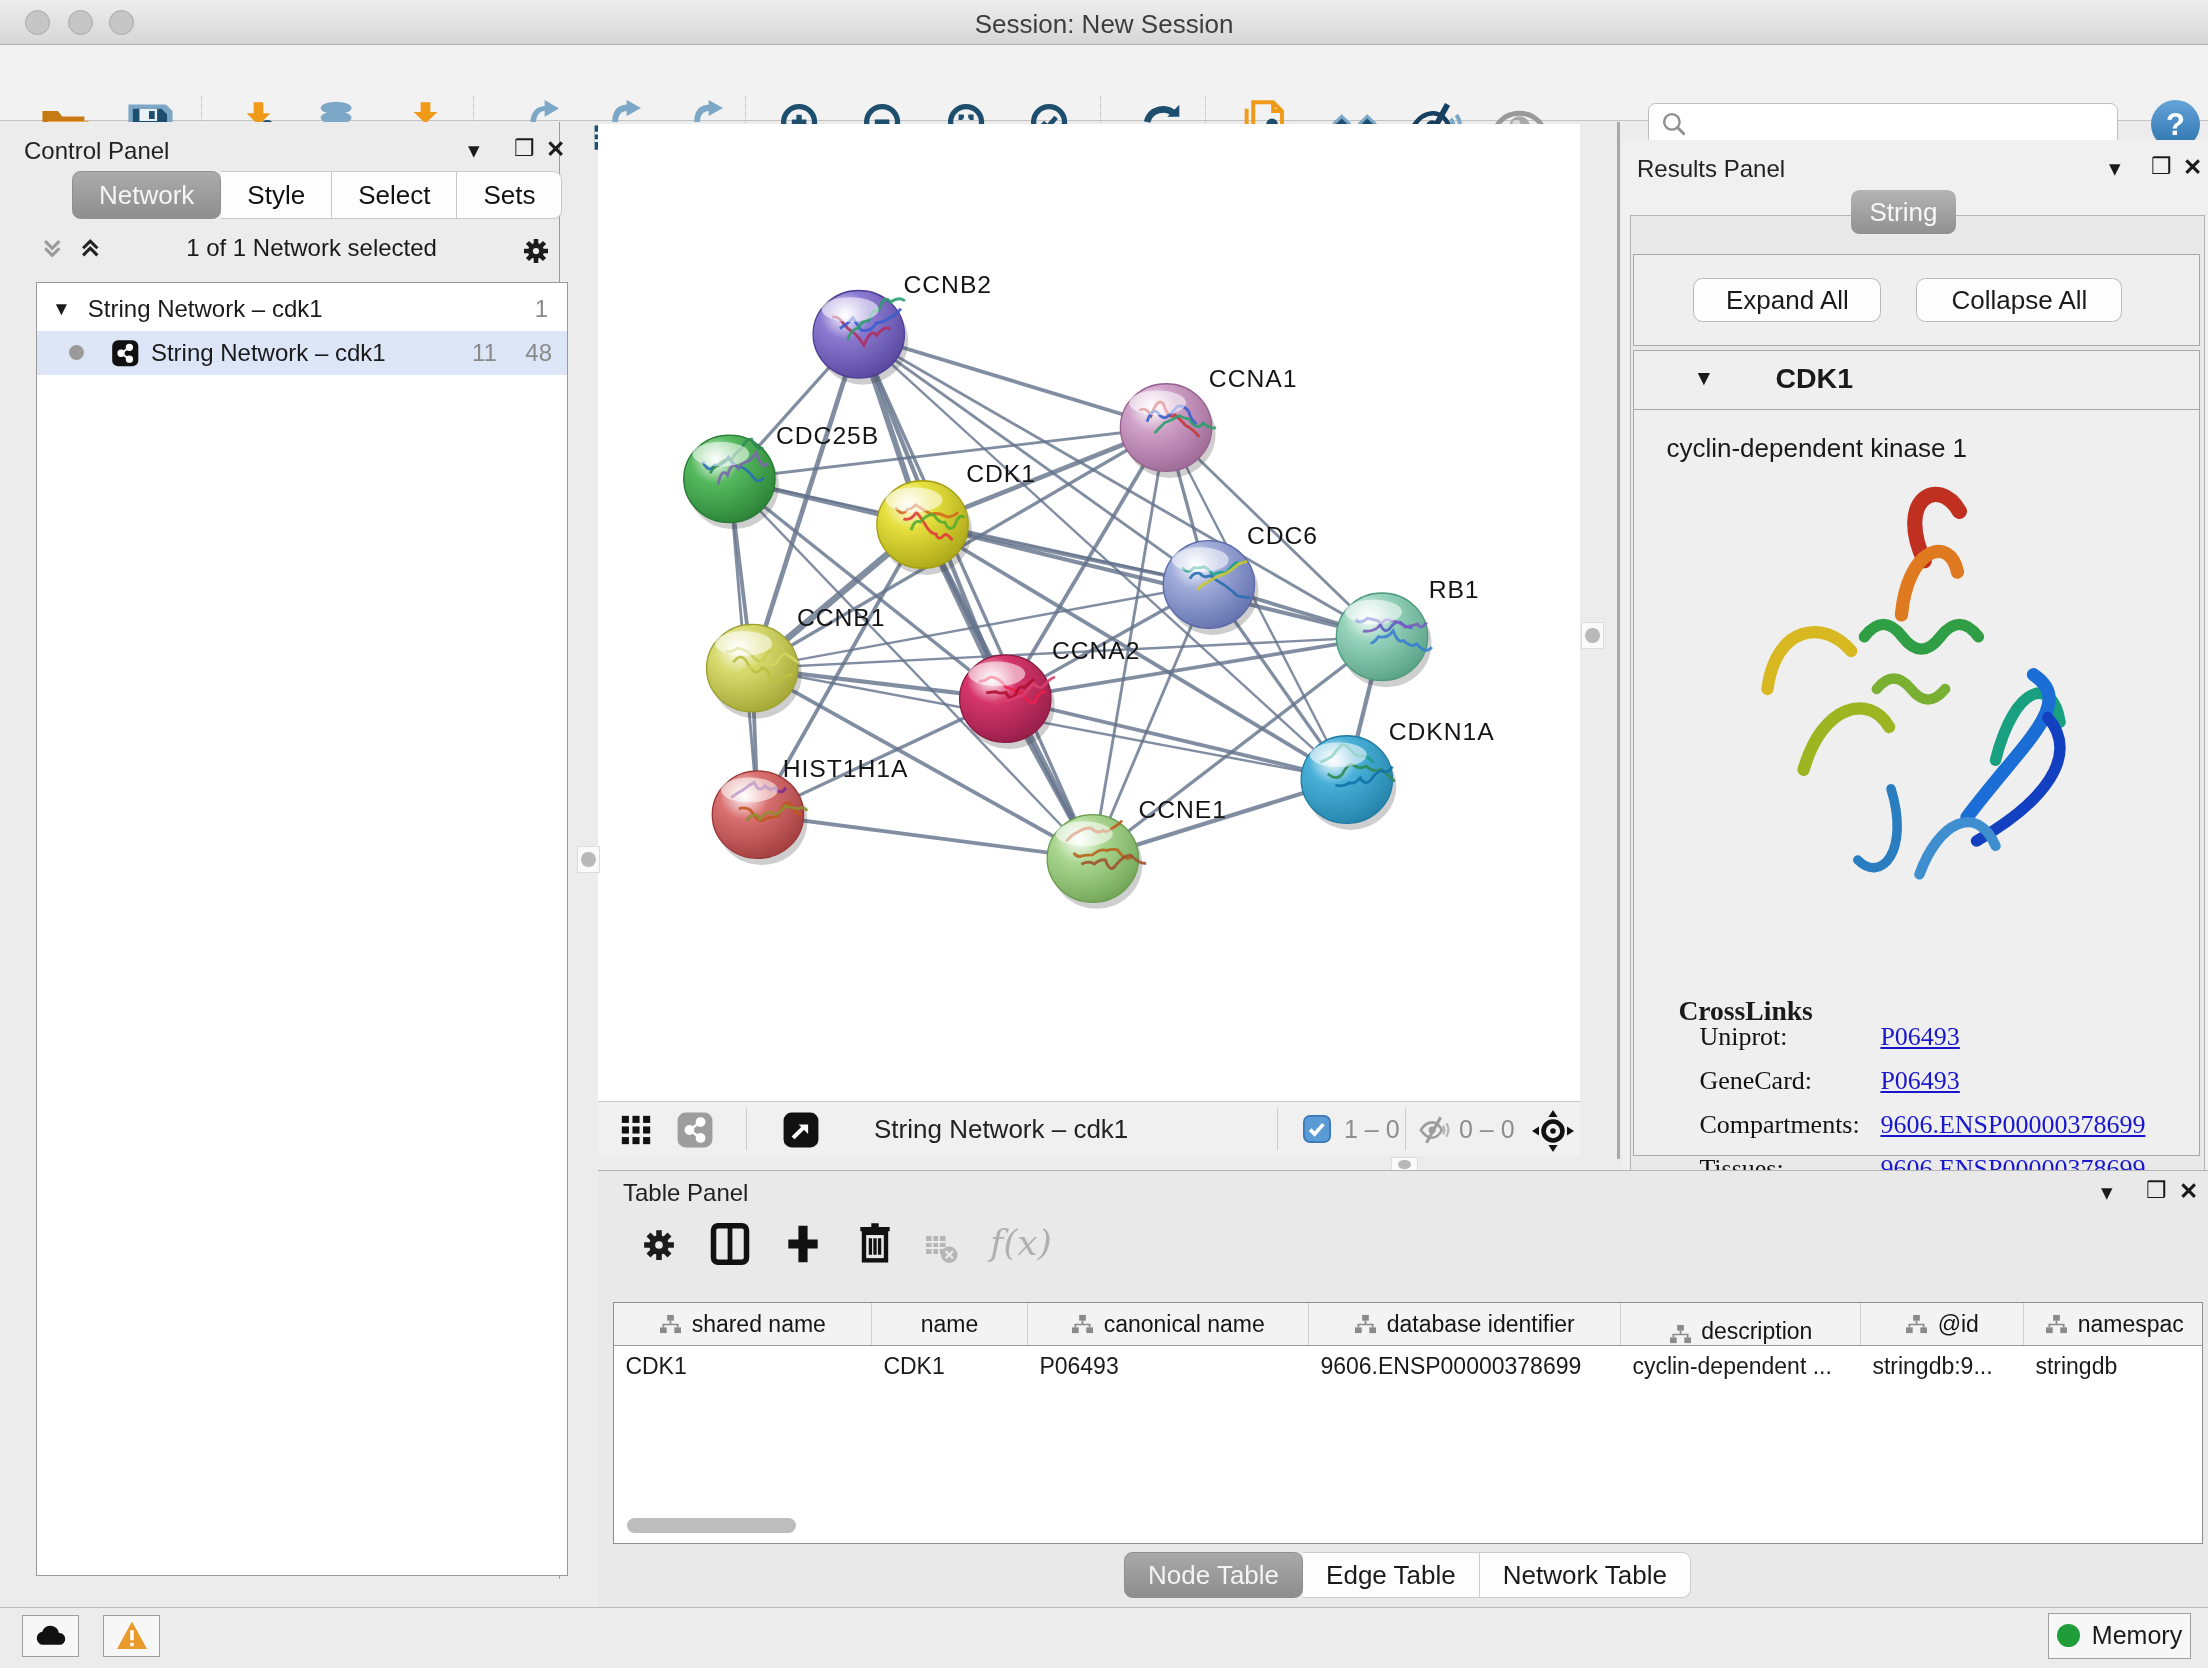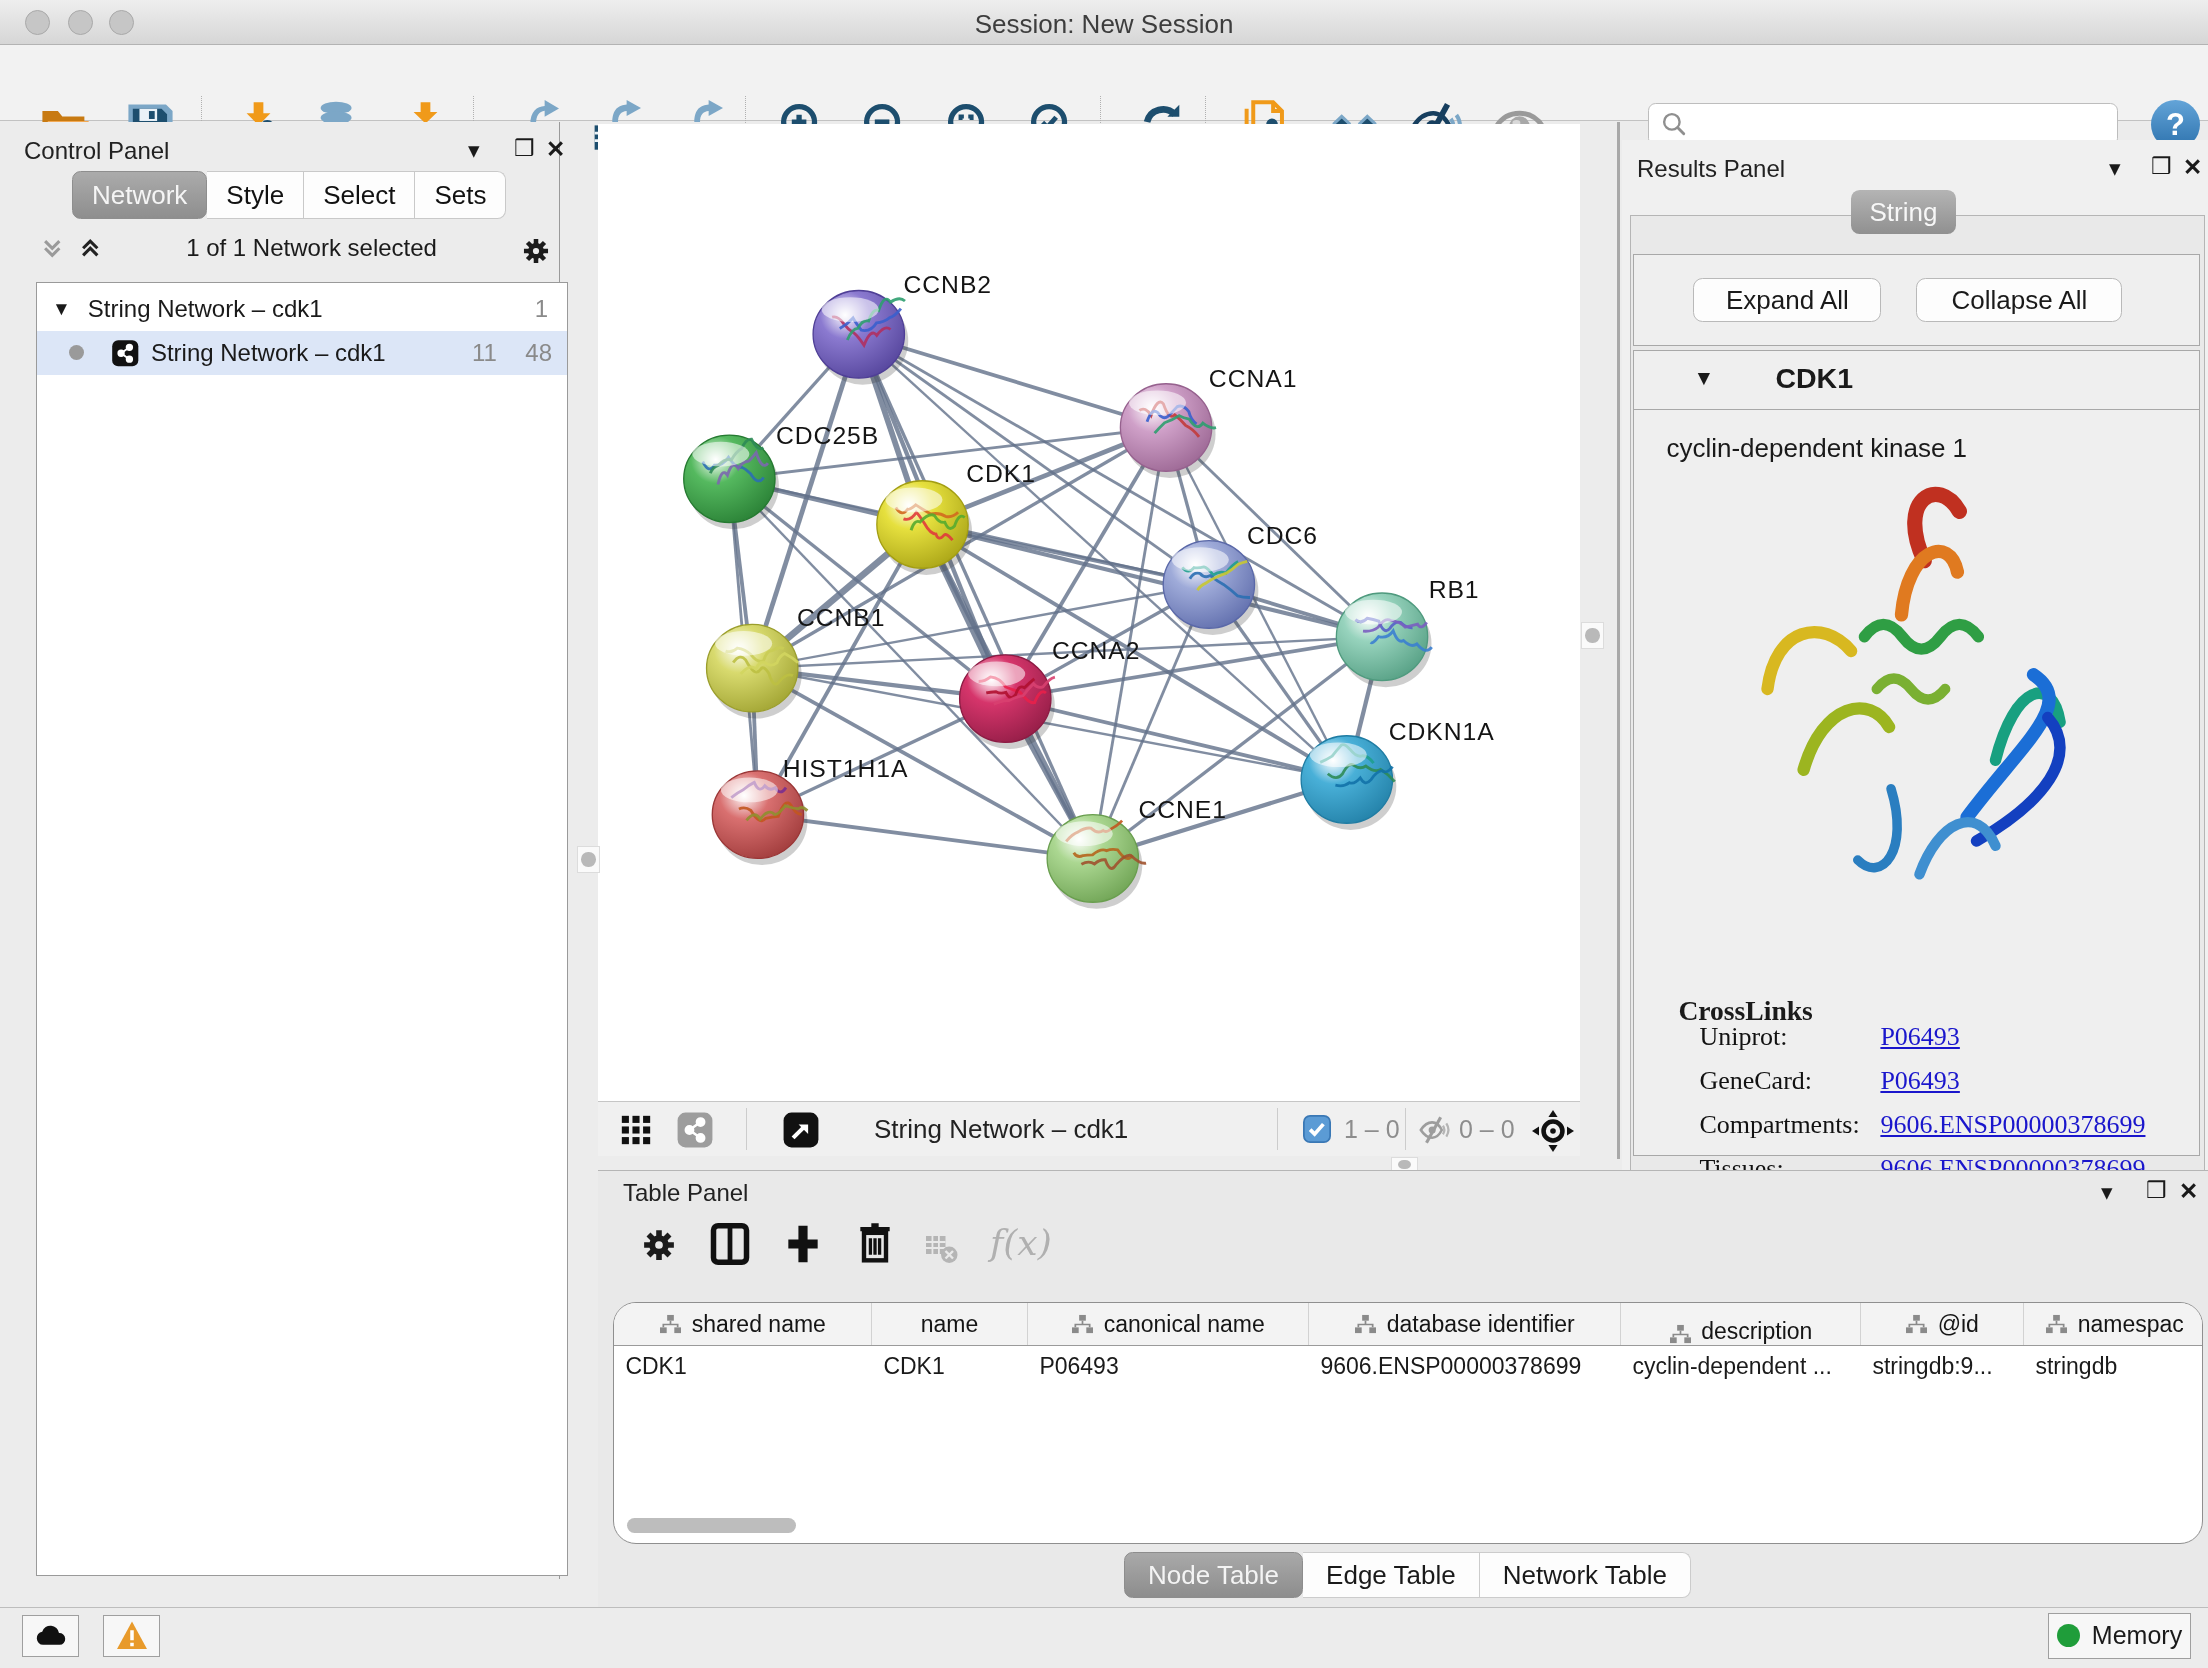--- a/index.html
+++ b/index.html
@@ -17,21 +17,21 @@
   .toolbar{left:0;top:45px;width:2208px;height:75px;background:#f2f2f2;
     border-bottom:1.9px solid #c2c2c2;}
   .tbicon{top:53px;width:53px;height:57px;}
   .tbsep{top:51px;height:61px;border-left:1.9px dotted #b0b0b0;width:0;}
   .searchbox{left:1648px;top:58px;width:470px;height:43px;background:#fff;
     border:1.9px solid #bdbdbd;border-radius:7.6px;display:flex;align-items:center;padding-left:11.4px;box-sizing:border-box;}
   
   .panel-title{font-size:24px;color:#222;}
   .pbtn{font-size:23px;color:#1a1a1a;}
   .tabgroup{display:flex;}
-  .tab{height:46px;line-height:46px;padding:0 19px;font-size:26px;background:#fdfdfd;
+  .tab{height:46px;line-height:46px;padding:0 26px;font-size:26px;background:#fdfdfd;
     border:1px solid #c9c9c9;border-left:none;color:#111;}
   .tab:first-child{border-left:1px solid #c9c9c9;border-radius:8.6px 0 0 8.6px;}
   .tab:last-child{border-radius:0 8.6px 8.6px 0;}
   .tab.active{background:linear-gradient(#ababab,#8e8e8e);color:#f5f5f5;
     border-color:#8e8e8e;border-radius:8.6px;}
   
   .ctl-list{left:36px;top:282px;width:530px;height:1294px;background:#fff;
     border:1.9px solid #9a9a9a;}
   .treerow{height:44px;display:flex;align-items:center;font-size:24px;}
   .treerow.selected{background:#dce6f7;}
@@ -670,21 +670,21 @@
   <svg class="abs" style="left:325px;top:59px;" width="36" height="36" viewBox="0 0 24 24">
       <rect x="2" y="4" width="13" height="12" fill="#b5b5b5"></rect>
       <g stroke="#e9e9e9" stroke-width="1.2">
         <path d="M2 8h13M2 12h13M6.3 4v12M10.6 4v12"></path>
       </g>
       <circle cx="17.5" cy="16.5" r="5.5" fill="#b5b5b5"></circle>
       <path d="M15 14l5 5M20 14l-5 5" stroke="#e9e9e9" stroke-width="1.6"></path>
     </svg>
   <div class="abs" style="left:392px;top:51px;font-size:36px;color:#b0b0b0;font-family:'DejaVu Serif',serif;font-style:italic;">f(x)</div>
 
-  <div class="tablebox abs" style="left:15px;top:131px;border-radius:23px;">
+  <div class="tablebox abs" style="left:15px;top:131px;">
     <div class="thead" id="table-head">
         <div class="th" style="width: 258px; flex: 0 0 258px;">
           <svg width="23" height="21" viewBox="0 0 24 22">
             <g fill="#8a8a8a">
               <rect x="8.5" y="1" width="7" height="6"></rect>
               <rect x="1" y="14" width="7" height="6"></rect>
               <rect x="16" y="14" width="7" height="6"></rect>
             </g>
             <path d="M12 7v4M4.5 14v-3h15v3" fill="none" stroke="#8a8a8a" stroke-width="1.8"></path>
           </svg>

